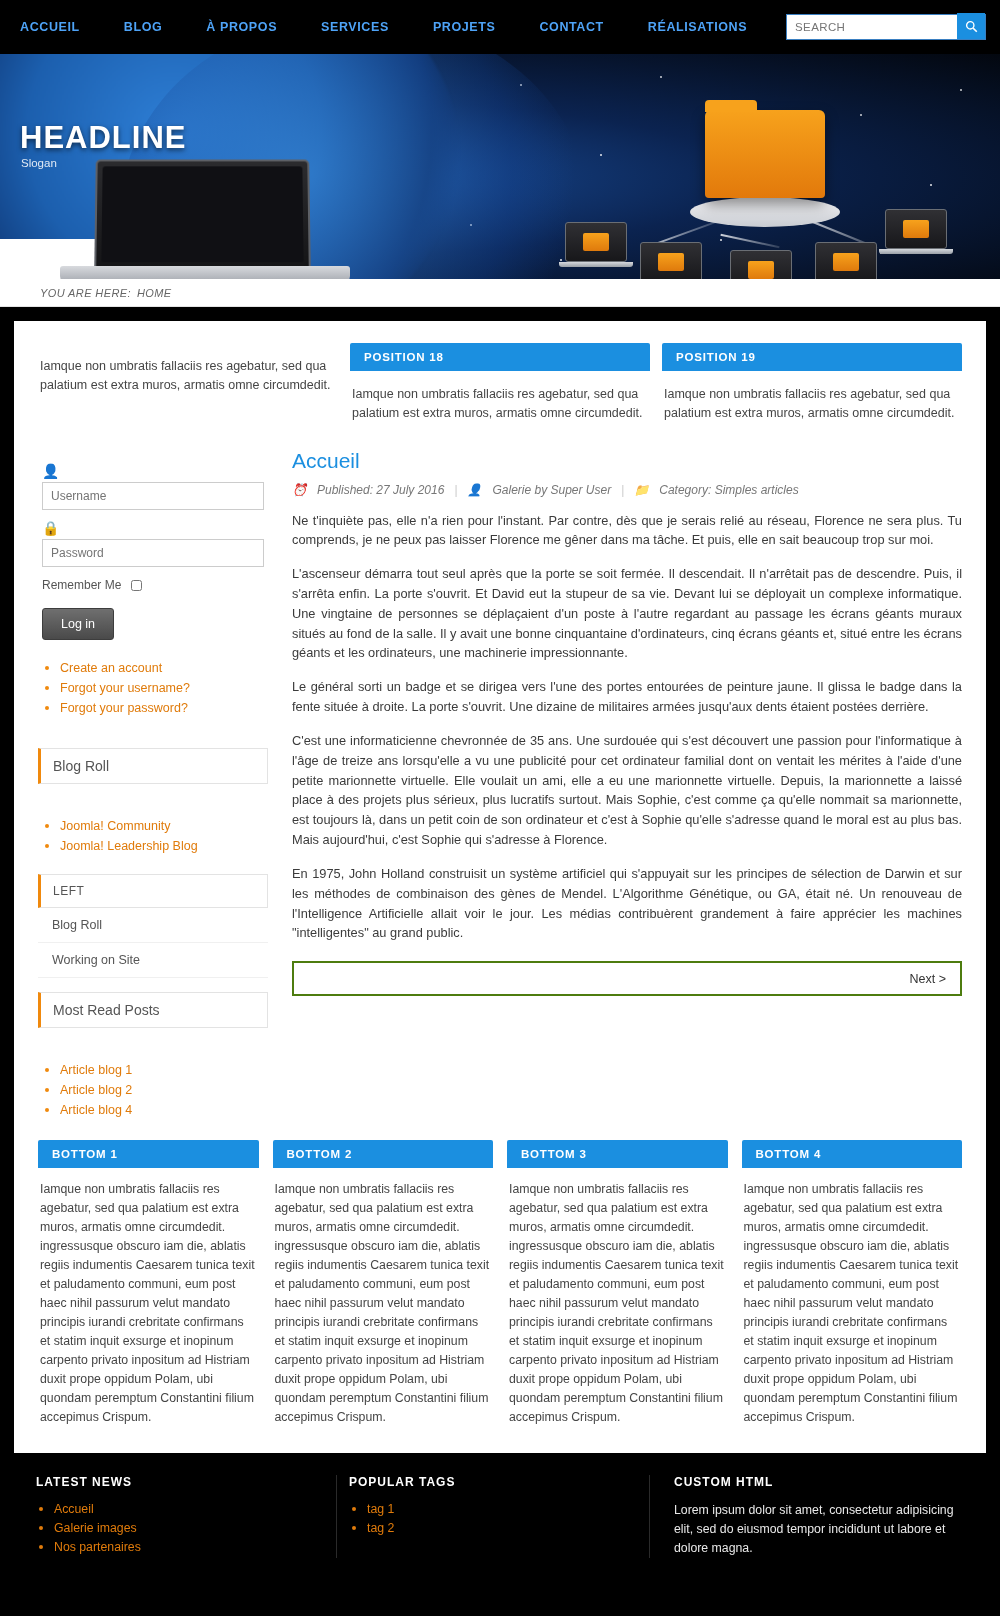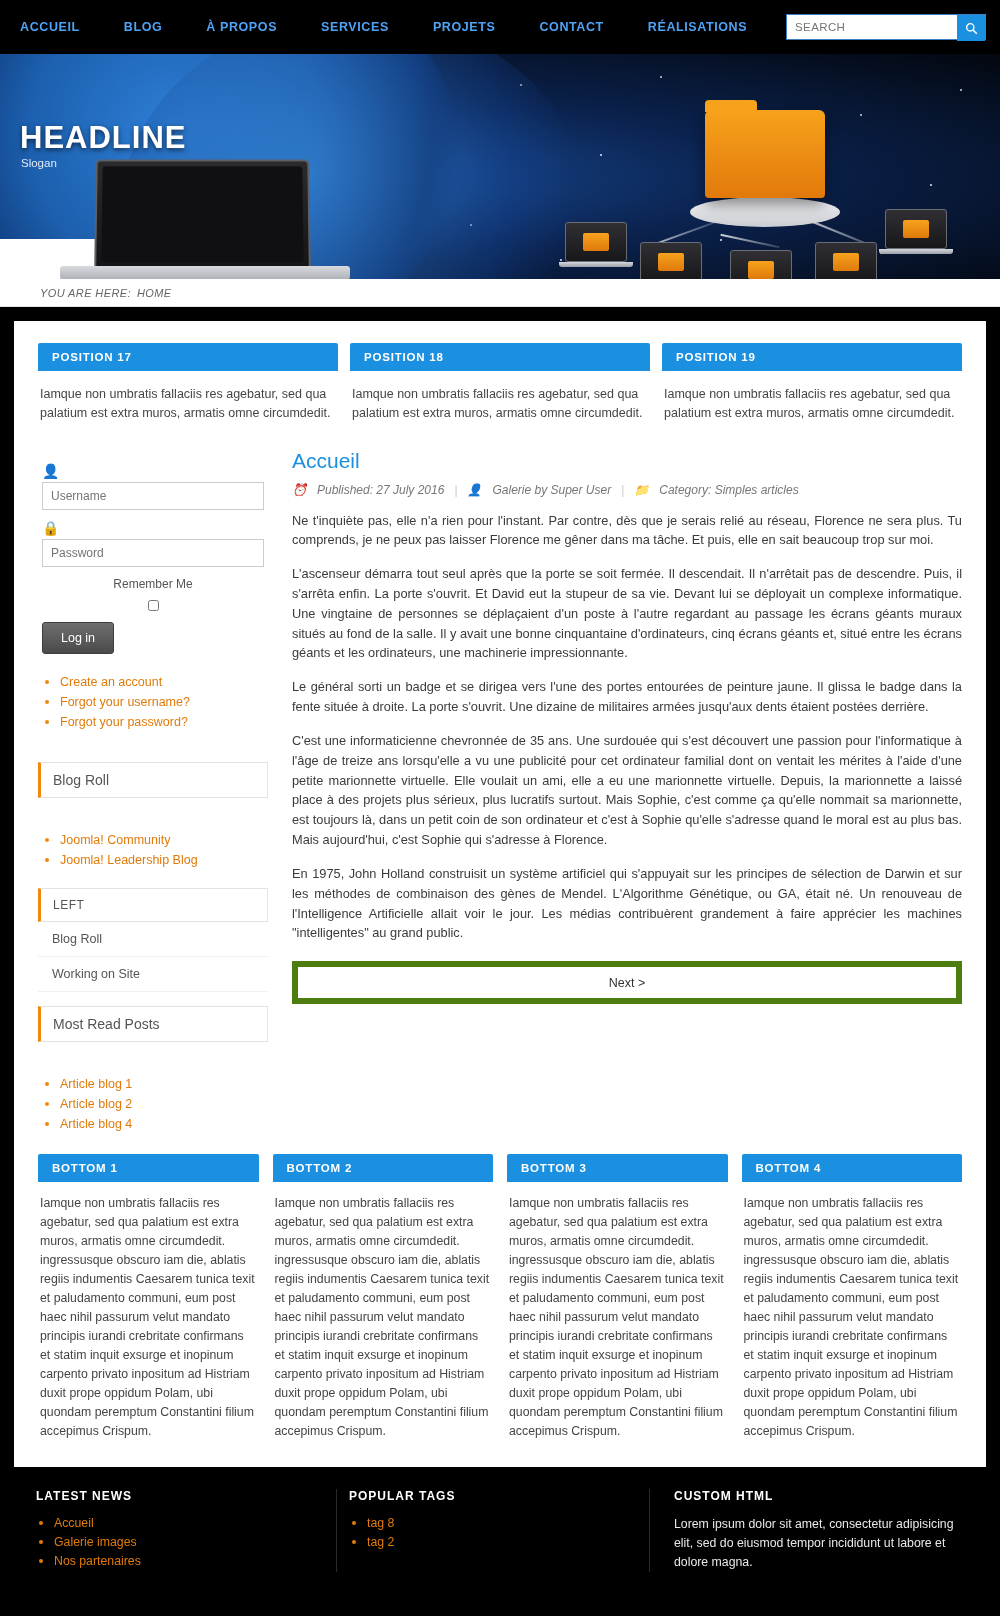--- a/index.html
+++ b/index.html
@@ -32,21 +32,21 @@
     font-size:12.5px;
     letter-spacing:0.6px;
     padding:6px 22px;
     text-transform:uppercase;
     font-weight:bold;
     cursor:pointer;
   }
   .nav-item.first { padding-left:6px; }
   .search-wrap {
     display:flex;
-    align-items:flex-start;
+    align-items:flex-end;
     border:1px solid #3a7fc1;
     background:#fff;
     height:26px;
     width:200px;
   }
   .search-input {
     border:none;
     outline:none;
     height:24px;
     flex:1;
@@ -249,22 +249,21 @@
     padding:0 8px;
     font-size:12px;
     color:#888;
     outline:none;
     margin-bottom:10px;
   }
   .remember {
     font-size:12px;
     color:#555;
     display:flex; align-items:center; gap:6px;
-    margin-bottom:8px;
-    flex-direction:column;
+    margin-bottom:14px;
   }
   .remember input { width:11px; height:11px; }
   .btn-login {
     background:linear-gradient(#6f6f6f,#4a4a4a);
     color:#fff;
     border:1px solid #3d3d3d;
     padding:8px 18px;
     font-size:12.5px;
     border-radius:3px;
     cursor:pointer;
@@ -303,23 +302,23 @@
     text-transform:uppercase;
   }
   .para {
     text-align:justify;
     line-height:1.55;
     font-size:12.8px;
     color:#3b3b3b;
     margin:0 0 14px 0;
   }
   .nextbar {
-    border:6px solid #4d7c0f;
+    border:2px solid #4d7c0f;
     padding:8px 14px;
-    text-align:center;
+    text-align:right;
     margin:18px 0 30px 0;
   }
   .nextbar a { color:#333; font-size:12.5px; }
 
   
   .bottom-row { display:flex; gap:14px; margin-top:8px; padding-bottom:26px; }
   .bottom-row .col { flex:1; }
   .bottom-text {
     padding:12px 2px 0 2px;
     font-size:12.3px;
@@ -448,21 +447,20 @@
 <div class="breadcrumb">
   <span class="bc-label">YOU ARE HERE:</span>
   <span>HOME</span>
 </div>
 
 <div class="page">
 <div class="card">
 
   <div class="top-positions">
     <div class="col">
-      <div class="module-title">POSITION 17</div>
       <div class="pos-text">Iamque non umbratis fallaciis res agebatur, sed qua palatium est extra muros, armatis omne circumdedit.</div>
     </div>
     <div class="col">
       <div class="module-title">POSITION 18</div>
       <div class="pos-text">Iamque non umbratis fallaciis res agebatur, sed qua palatium est extra muros, armatis omne circumdedit.</div>
     </div>
     <div class="col">
       <div class="module-title">POSITION 19</div>
       <div class="pos-text">Iamque non umbratis fallaciis res agebatur, sed qua palatium est extra muros, armatis omne circumdedit.</div>
     </div>
@@ -576,21 +574,21 @@
     <h4>LATEST NEWS</h4>
     <ul>
       <li><a>Accueil</a></li>
       <li><a>Galerie images</a></li>
       <li><a>Nos partenaires</a></li>
     </ul>
   </div>
   <div class="fcol div2">
     <h4>POPULAR TAGS</h4>
     <ul>
-      <li><a>tag 8</a></li>
+      <li><a>tag 1</a></li>
       <li><a>tag 2</a></li>
     </ul>
   </div>
   <div class="fcol div3">
     <h4>CUSTOM HTML</h4>
     <div class="custom-text">Lorem ipsum dolor sit amet, consectetur adipisicing elit, sed do eiusmod tempor incididunt ut labore et dolore magna.</div>
   </div>
 </div>
 
 </body></html>

